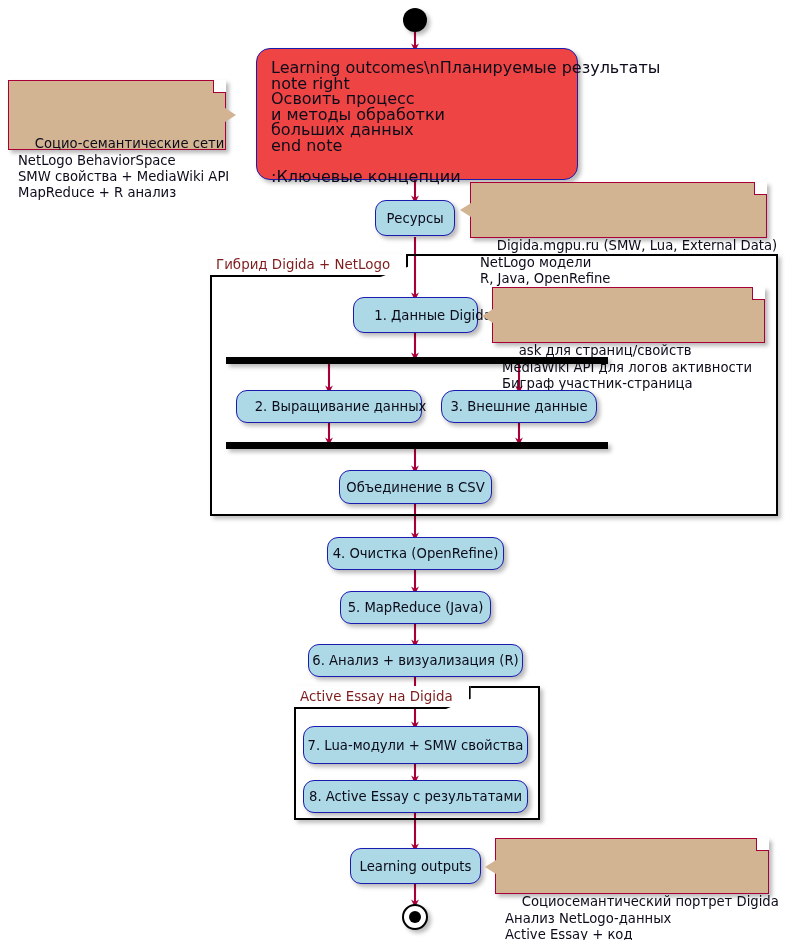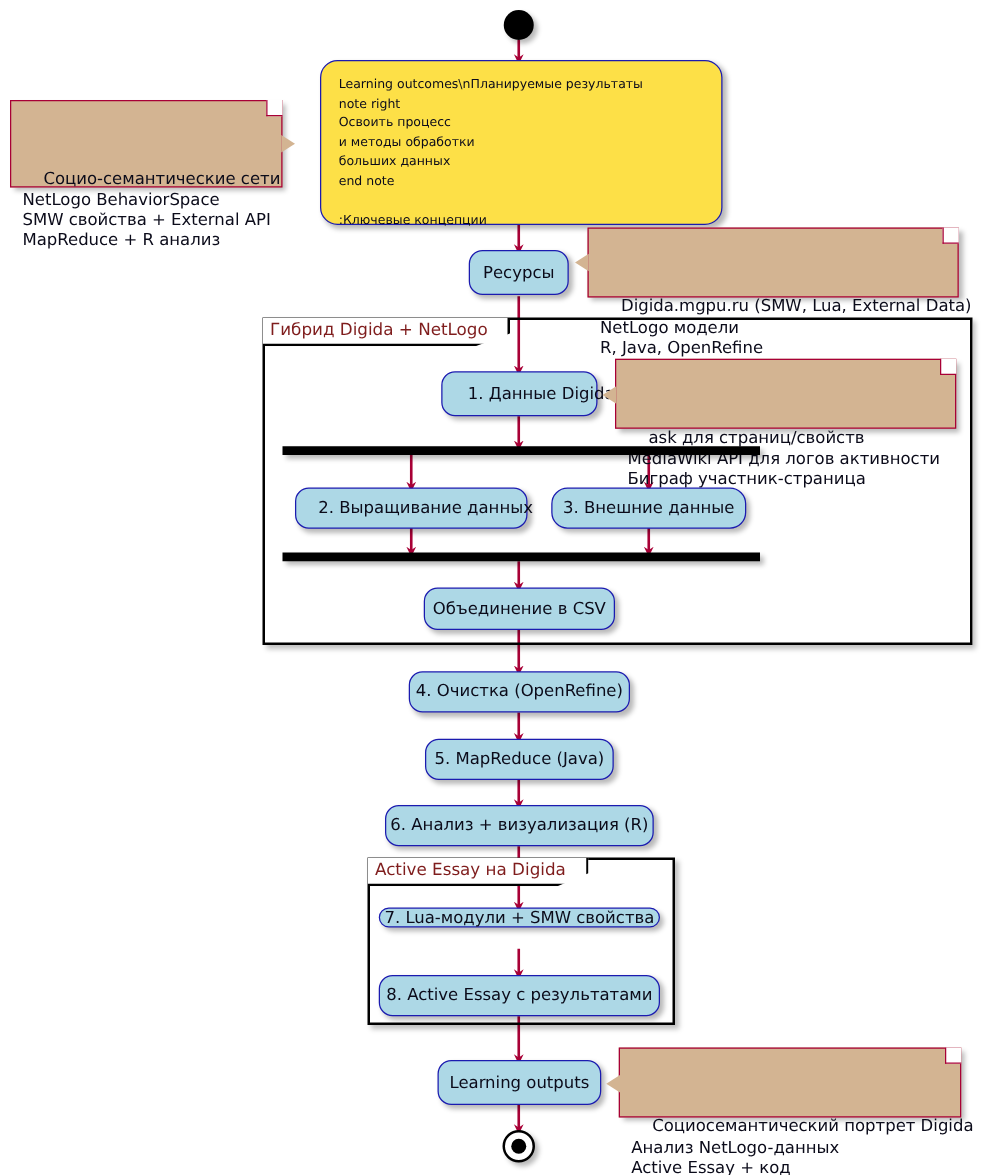--- a/index.html
+++ b/index.html
@@ -48,25 +48,25 @@
     display:flex;align-items:center;justify-content:center;
     font-size:13.2px;
     color:#0b0b1a;
     white-space:nowrap;
     box-shadow:3px 3px 4px rgba(0,0,0,.28);
     padding:0 13px;
   }
 
   
   .activity-multiline{
-    background:#fde047;
+    background:#ef4444;
     border:1.8px solid #1B1BB0;
     border-radius:14px;
     box-sizing:border-box;
-    font-size:10px;
+    font-size:16px;
     color:#0b0b1a;
     line-height:15.6px;
     padding:11px 14px;
     box-shadow:3px 3px 4px rgba(0,0,0,.28);
     white-space:pre;
   }
 
   
   .note{
     background:#D3B492;
@@ -227,21 +227,21 @@
 больших данных
 end note
 
 :Ключевые концепции</div>
 
   <div class="note" style="left:8px; top:80px; width:218px; height:70px;">
     <span class="fold"></span>
     <span class="beak-right" style="top:27px;"></span>
     <span>Социо-семантические сети
 NetLogo BehaviorSpace
-SMW свойства + External API
+SMW свойства + MediaWiki API
 MapReduce + R анализ</span>
   </div>
 
   <div class="abs activity" style="left:375px; top:200px; width:80px; height:36px;">Ресурсы</div>
 
   <div class="note" style="left:470px; top:182px; width:297px; height:56px;">
     <span class="fold"></span>
     <span class="beak-left" style="top:20px;"></span>
     <span>Digida.mgpu.ru (SMW, Lua, External Data)
 NetLogo модели
@@ -267,21 +267,21 @@
   <div class="abs bar" style="left:226px; top:442px; width:382px;"></div>
 
   <div class="abs activity" style="left:339px; top:470px; width:153px; height:34px;">Объединение в CSV</div>
 
   <div class="abs activity" style="left:327px; top:537px; width:177px; height:33px;">4. Очистка (OpenRefine)</div>
 
   <div class="abs activity" style="left:340px; top:591px; width:151px; height:33px;">5. MapReduce (Java)</div>
 
   <div class="abs activity" style="left:308px; top:644px; width:215px; height:33px;">6. Анализ + визуализация (R)</div>
 
-  <div class="abs activity" style="left:303px; top:726px; width:225px; height:16px;">7. Lua-модули + SMW свойства</div>
+  <div class="abs activity" style="left:303px; top:726px; width:225px; height:38px;">7. Lua-модули + SMW свойства</div>
 
   <div class="abs activity" style="left:303px; top:780px; width:225px; height:33px;">8. Active Essay с результатами</div>
 
   <div class="abs activity" style="left:350px; top:848px; width:131px; height:36px;">Learning outputs</div>
 
   <div class="note" style="left:495px; top:838px; width:274px; height:56px;">
     <span class="fold"></span>
     <span class="beak-left" style="top:21px;"></span>
     <span>Социосемантический портрет Digida
 Анализ NetLogo-данных

